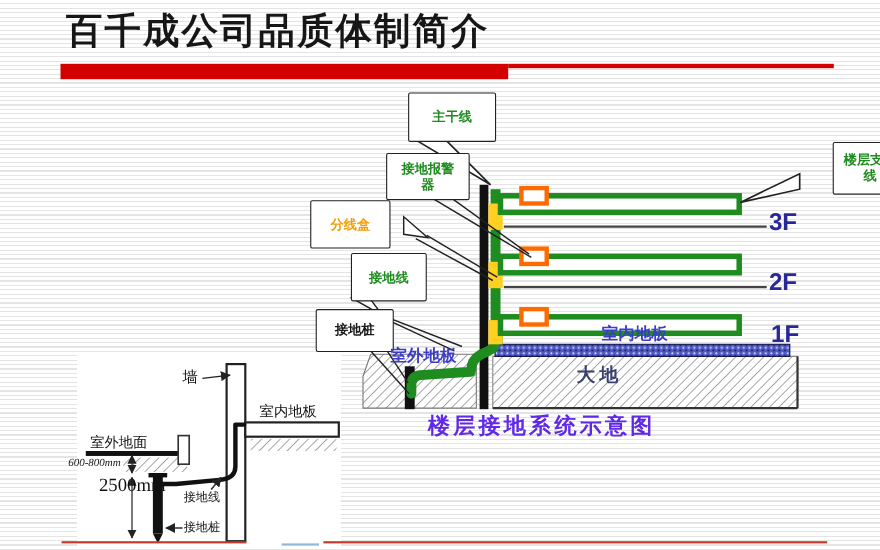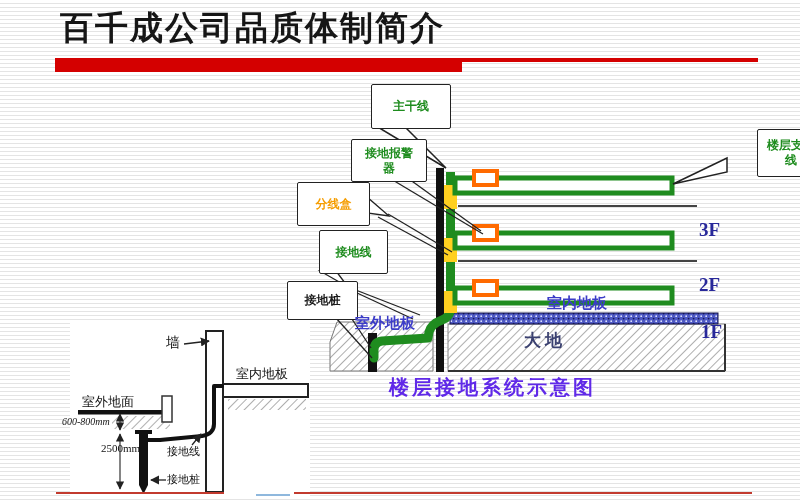--- a/index.html
+++ b/index.html
@@ -20,21 +20,21 @@
   svg.overlay{position:absolute;left:0;top:0;}
   .callout{
     background:#ffffff;border:1.6px solid #222;border-radius:2px;
     display:flex;align-items:center;justify-content:center;text-align:center;
     font-size:12px;font-weight:bold;line-height:1.25;
   }
   .c-green{color:#1e8c1e;margin-left:32px;}
   .c-orange{color:#f59d00;}
   .c-black{color:#1a1a1a;}
   .wrap52{display:block;width:52px;margin:0 auto;}
-  .floor-label{font-size:19px;font-weight:bold;color:#28289a;font-family:Liberation Serif, serif;margin-top:30px;}
+  .floor-label{font-size:22px;font-weight:bold;color:#28289a;font-family:Liberation Sans, sans-serif;}
   .blue-label{font-size:15px;font-weight:bold;color:#3c3cc8;white-space:nowrap;}
   .earth-label{font-size:17px;font-weight:bold;color:#3a4070;letter-spacing:4px;}
   .caption{font-size:20px;font-weight:bold;color:#6029e8;letter-spacing:3px;white-space:nowrap;font-family:Liberation Serif, serif;}
   .d-label{color:#111;white-space:nowrap;font-family:"Liberation Serif",serif;}
   .bottom-red{height:2px;background:#c23a2e;}
   .bottom-blue{height:2px;background:#8fb8dd;}
 </style>
 </head>
 <body>
 
@@ -120,21 +120,21 @@
     <line x1="192" y1="445" x2="201" y2="434" stroke="#222" stroke-width="1.3" marker-end="url(#arr)"></line>
     <line x1="166" y1="480" x2="151" y2="480" stroke="#222" stroke-width="1.3" marker-end="url(#arr)"></line>
   </svg>
 
   <div class="abs callout c-green" style="left:339px;top:84px;width:78px;height:43px;">
     <span>主干线</span>
   </div>
   <div class="abs callout c-green" style="left:319px;top:139px;width:74px;height:41px;">
     <span class="wrap52">接地报警器</span>
   </div>
-  <div class="abs callout c-orange" style="left:297px;top:182px;width:71px;height:42px;text-align:right;">
+  <div class="abs callout c-orange" style="left:282px;top:182px;width:71px;height:42px;text-align:right;">
     <span>分线盒</span>
   </div>
   <div class="abs callout c-green" style="left:287px;top:230px;width:67px;height:42px;">
     <span>接地线</span>
   </div>
   <div class="abs callout c-black" style="left:287px;top:281px;width:69px;height:37px;">
     <span>接地桩</span>
   </div>
   <div class="abs callout c-green" style="left:725px;top:129px;width:66px;height:46px;">
     <span class="wrap52">楼层支干线</span>
@@ -145,21 +145,21 @@
   <div class="abs floor-label" style="left:701px;top:291px;">1F</div>
   <div class="abs blue-label" style="left:547px;top:294px;">室内地板</div>
   <div class="abs blue-label" style="left:355px;top:314px;">室外地板</div>
   <div class="abs earth-label" style="left:524px;top:329px;">大地</div>
   <div class="abs caption" style="left:389px;top:374px;">楼层接地系统示意图</div>
 
   <div class="abs d-label" style="left:166px;top:334px;font-size:14px;">墙</div>
   <div class="abs d-label" style="left:236px;top:365px;font-size:13px;">室内地板</div>
   <div class="abs d-label" style="left:82px;top:393px;font-size:13px;">室外地面</div>
   <div class="abs d-label" style="left:62px;top:416px;font-size:10px;font-style:italic;">600-800mm</div>
-  <div class="abs d-label" style="left:90px;top:442px;font-size:11px;margin-left:11px;">2500mm</div>
+  <div class="abs d-label" style="left:90px;top:431px;font-size:17px;">2500mm</div>
   <div class="abs d-label" style="left:167px;top:444px;font-size:11px;">接地线</div>
   <div class="abs d-label" style="left:167px;top:472px;font-size:11px;">接地桩</div>
 
   <div class="abs bottom-red" style="left:56px;top:492px;width:168px;"></div>
   <div class="abs bottom-red" style="left:294px;top:492px;width:458px;"></div>
   <div class="abs bottom-blue" style="left:256px;top:494px;width:34px;"></div>
 
 </div>
 
 </body></html>

